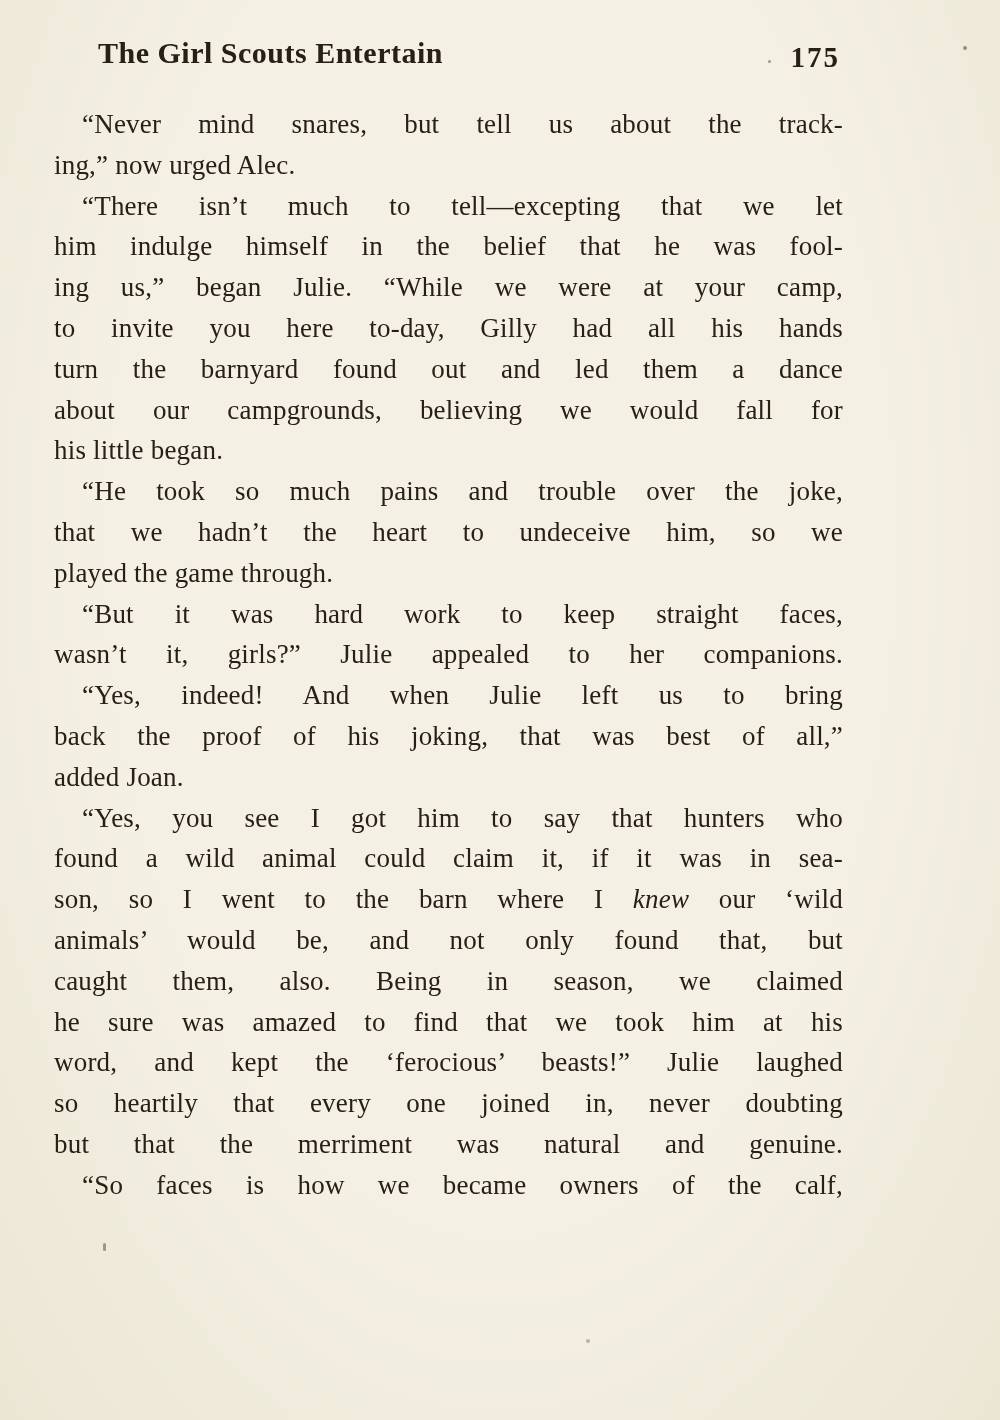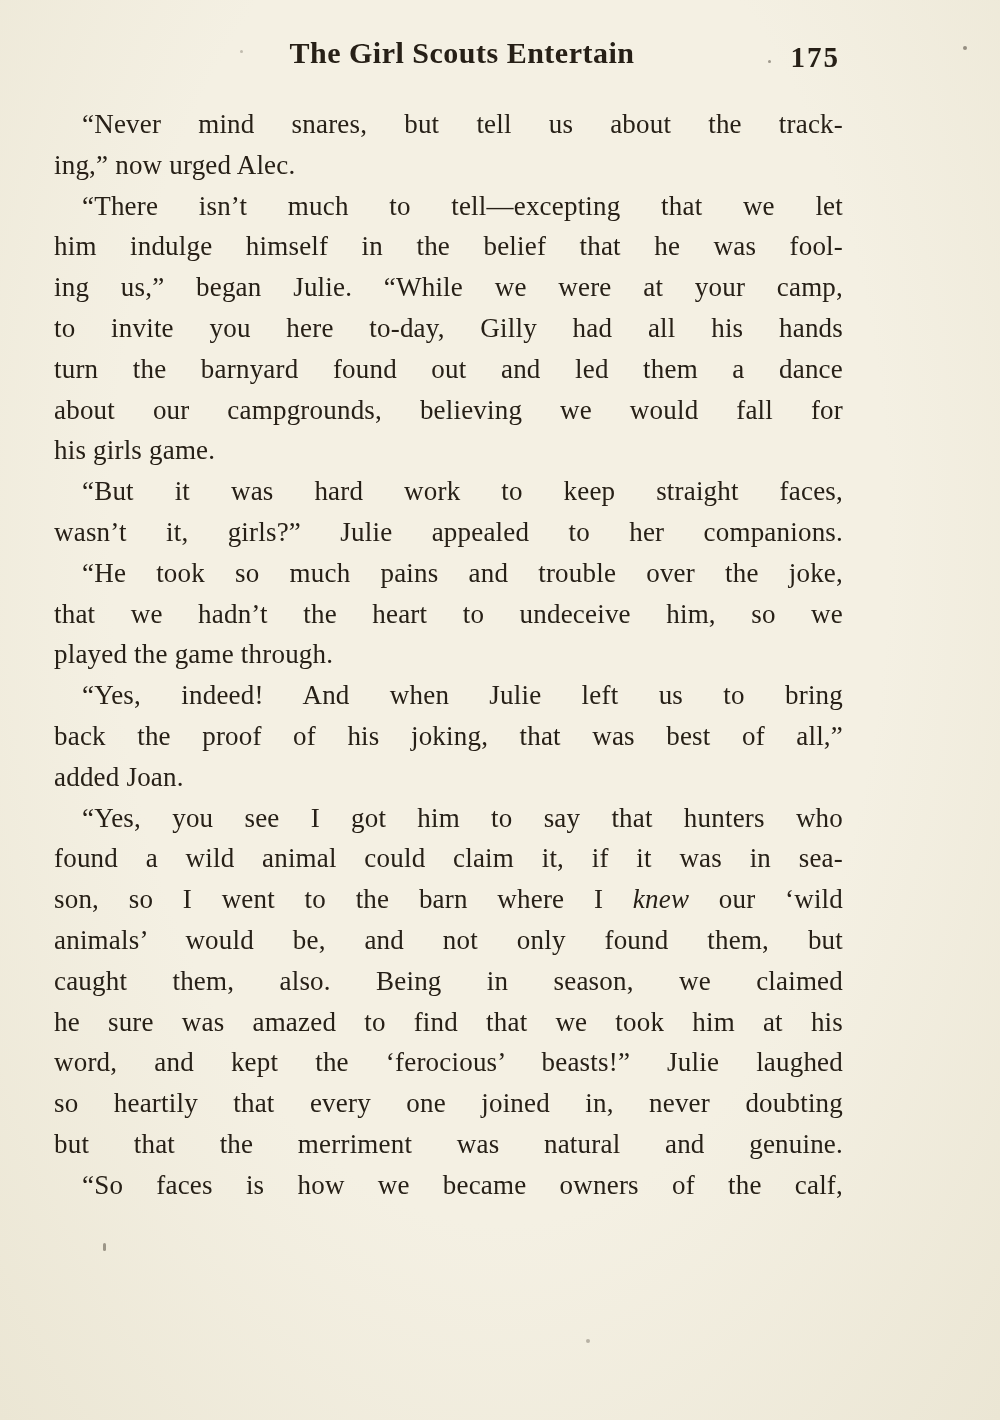--- a/index.html
+++ b/index.html
@@ -19,21 +19,20 @@
     position: absolute;
     inset: 0;
   }
   .page-header {
     position: relative;
     margin: 36px 160px 0 112px; 
     height: 42px;
   }
   .running-title {
     display: block;
-    text-align: center;
     font-size: 30px;
     font-weight: bold;
     letter-spacing: 0.5px;
     transform: translateX(-14px);
     white-space: nowrap;
   }
   .page-number {
     position: absolute;
     right: 0;
     top: 5px;
@@ -93,45 +92,45 @@
       <span class="line short">ing,” now urged Alec.</span>
     </p>
 
     <p class="para">
       <span class="line indent">“There isn’t much to tell—excepting that we let</span>
       <span class="line">him indulge himself in the belief that he was fool-</span>
       <span class="line">ing us,” began Julie. “While we were at your camp,</span>
       <span class="line">to invite you here to-day, Gilly had all his hands</span>
       <span class="line">turn the barnyard found out and led them a dance</span>
       <span class="line">about our campgrounds, believing we would fall for</span>
-      <span class="line short">his girls game.</span>
-    </p>
-
-    <p class="para">
-      <span class="line indent">“But it was hard work to keep straight faces,</span>
-      <span class="line">wasn’t it, girls?” Julie appealed to her companions.</span>
+      <span class="line short">his little began.</span>
     </p>
 
     <p class="para">
       <span class="line indent">“He took so much pains and trouble over the joke,</span>
       <span class="line">that we hadn’t the heart to undeceive him, so we</span>
       <span class="line short">played the game through.</span>
+    </p>
+
+    <p class="para">
+      <span class="line indent">“But it was hard work to keep straight faces,</span>
+      <span class="line">wasn’t it, girls?” Julie appealed to her companions.</span>
     </p>
 
     <p class="para">
       <span class="line indent">“Yes, indeed! And when Julie left us to bring</span>
       <span class="line">back the proof of his joking, that was best of all,”</span>
       <span class="line short">added Joan.</span>
     </p>
 
     <p class="para">
       <span class="line indent">“Yes, you see I got him to say that hunters who</span>
       <span class="line">found a wild animal could claim it, if it was in sea-</span>
       <span class="line"><span>son, so I went to the barn where I </span><em>knew</em><span> our ‘wild</span></span>
-      <span class="line">animals’ would be, and not only found them, but</span>
+      <span class="line">animals’ would be, and not only found that, but</span>
       <span class="line">caught them, also. Being in season, we claimed</span>
       <span class="line">he sure was amazed to find that we took him at his</span>
       <span class="line">word, and kept the ‘ferocious’ beasts!” Julie laughed</span>
       <span class="line">so heartily that every one joined in, never doubting</span>
       <span class="line">but that the merriment was natural and genuine.</span>
     </p>
 
     <p class="para">
       <span class="line indent">“So faces is how we became owners of the calf,</span>
     </p>

